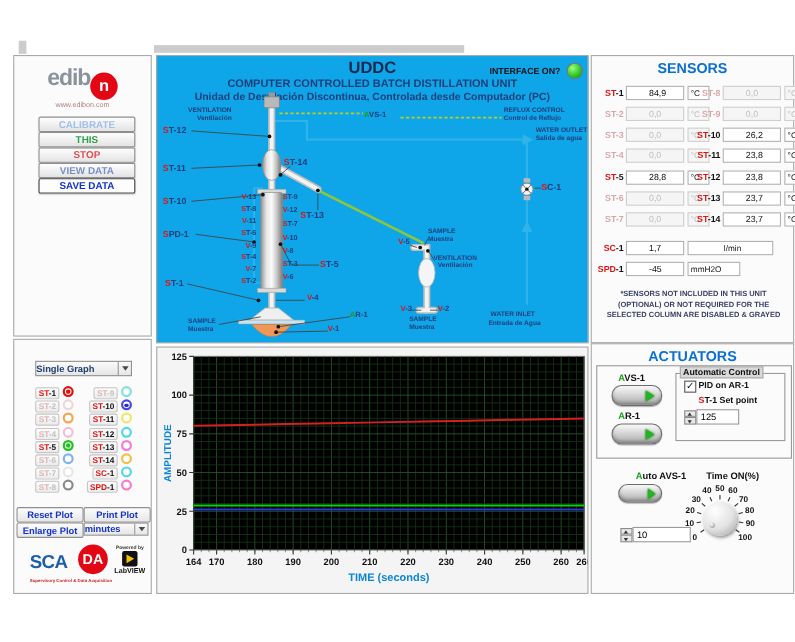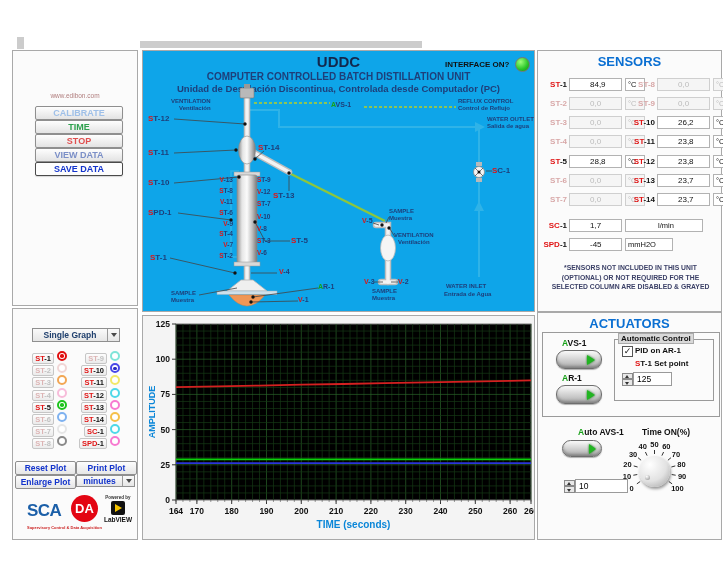--- a/index.html
+++ b/index.html
@@ -15,21 +15,21 @@
         font-size:15px;line-height:25px;vertical-align:-6px;text-align:center;letter-spacing:0;}
   #website{position:absolute;top:41px;left:0;width:100%;text-align:center;font-size:6.5px;color:#b07d7d;}
   .cbtn{position:absolute;left:22px;width:86px;height:12px;border:1px solid #8f8f8f;border-radius:2px;
         background:linear-gradient(180deg,#fefefe,#e3e3e3);font-size:9px;font-weight:bold;text-align:center;
         line-height:12px;cursor:pointer;box-shadow:0 1px 1px rgba(0,0,0,.15);}
   
   #plot-panel{left:12px;top:308px;width:126px;height:232px;}
   .ptitle{position:absolute;top:3px;left:0;width:100%;text-align:center;font-size:12.5px;font-weight:bold;color:#0a6fd2;}
   .dropdown{position:absolute;border:1px solid #8f8f8f;background:linear-gradient(180deg,#fafafa,#e6e6e6);
         font-size:8.5px;font-weight:bold;color:#20406e;display:flex;align-items:center;box-sizing:border-box;}
-  .dropdown .dtext{flex:1;text-align:center;}
+  .dropdown .dtext{flex:1;}
   .darrow{width:11px;height:100%;border-left:1px solid #9a9a9a;display:flex;align-items:center;justify-content:center;}
   .darrow:after{content:"";width:0;height:0;border-left:3.5px solid transparent;border-right:3.5px solid transparent;
         border-top:4.5px solid #4a4a4a;}
   #plot-left{position:absolute;left:8px;top:41px;}
   #plot-right{position:absolute;left:57px;top:41px;}
   .prow{display:flex;align-items:center;height:12.2px;}
   .pchip{border:1px solid #c6c6c6;border-radius:2px;background:linear-gradient(180deg,#fdfdfd,#ebebeb);
         font-size:7.5px;font-weight:bold;padding:0 2px;text-align:right;}
   .pring{width:6px;height:6px;border-radius:50%;margin-left:3px;background:#fff;display:flex;
         align-items:center;justify-content:center;cursor:pointer;}
@@ -105,23 +105,24 @@
   svg{display:block;}
 </style>
 </head>
 <body>
 
 <div id="app">
   <div class="chrome" style="left:140px;top:41px;width:282px;height:7px;"></div>
   <div class="chrome" style="left:17px;top:37px;width:7px;height:12px;"></div>
 
   <div class="panel" id="left-top">
+    <div id="logo"><span>edib</span><span class="oc">n</span></div>
     <div id="website">www.edibon.com</div>
     <div class="cbtn" style="top:55px;color:#9fc0e8;">CALIBRATE</div>
-    <div class="cbtn" style="top:69px;color:#2fa24f;">TIME</div>
+    <div class="cbtn" style="top:69px;color:#2fa24f;">THIS</div>
     <div class="cbtn" style="top:83px;color:#e04f4f;">STOP</div>
     <div class="cbtn" style="top:97px;color:#7b8fc7;">VIEW DATA</div>
     <div class="cbtn" style="top:111px;color:#1334cc;border:1px solid #4a4a4a;background:#fdfdfd;">SAVE DATA</div>
   </div>
 
   <div class="panel" id="plot-panel">
     <div class="dropdown" style="left:19px;top:19px;width:88px;height:14px;">
       <span class="dtext">Single Graph</span>
       <span class="darrow"></span>
     </div>

